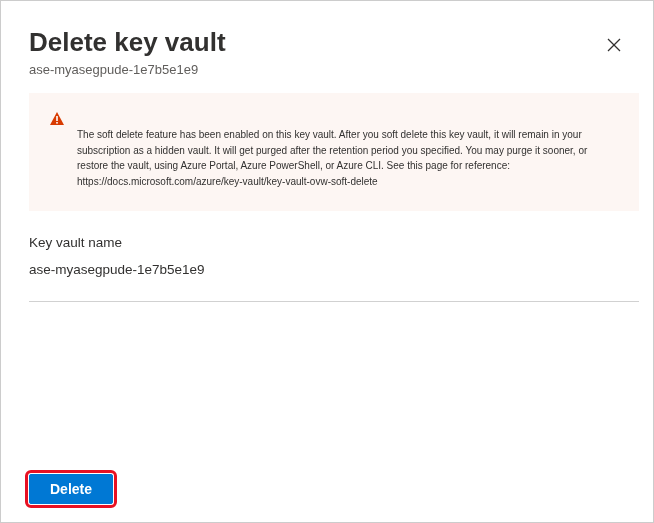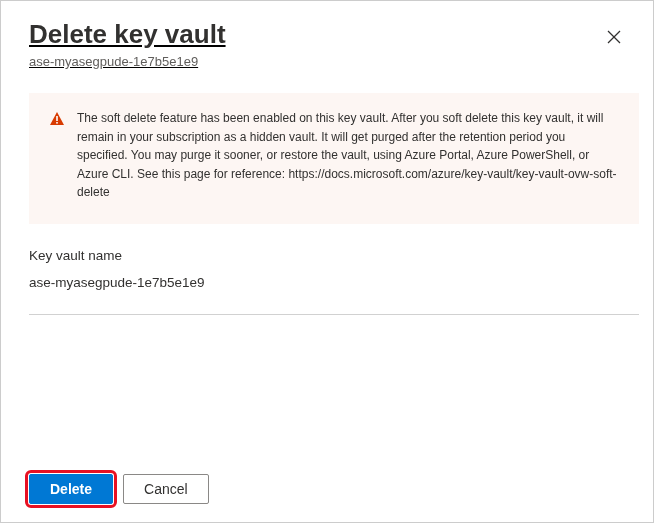--- a/index.html
+++ b/index.html
@@ -9,24 +9,23 @@
     }
     body {
       font-family: 'Segoe UI', Tahoma, Geneva, Verdana, sans-serif;
       background: #fff;
       width: 654px;
       height: 523px;
       position: relative;
       border: 1px solid #ccc;
     }
     .panel {
-      padding: 18px 28px 0 28px;
+      padding: 26px 28px 0 28px;
       height: 100%;
       position: relative;
-      text-decoration: underline;
     }
     .header {
       display: flex;
       justify-content: space-between;
       align-items: flex-start;
     }
     .title {
       font-size: 26px;
       font-weight: 600;
       color: #323130;
@@ -75,24 +74,25 @@
       padding: 16px 20px 22px 20px;
       display: flex;
       gap: 12px;
       margin-bottom: 24px;
     }
     .warning-icon {
       flex-shrink: 0;
       margin-top: 2px;
     }
     .warning-text {
-      font-size: 12px;
+      font-size: 10px;
       color: #323130;
       line-height: 1.55;
       word-break: break-word;
+      margin-top: 18px;
     }
     .field-label {
       font-size: 13.5px;
       color: #323130;
       margin-bottom: 12px;
     }
     .field-value {
       font-size: 13.5px;
       color: #323130;
       margin-bottom: 24px;
@@ -166,16 +166,15 @@
     </div>
 
     <div class="field-label">Key vault name</div>
     <div class="field-value">ase-myasegpude-1e7b5e1e9</div>
 
     <hr class="divider">
   </div>
 
   <div class="footer">
     <button class="btn btn-primary highlight-red">Delete</button>
-    <button class="btn btn-secondary">Cancel</button>
   </div>
 
 </div>
 
 </body></html>

